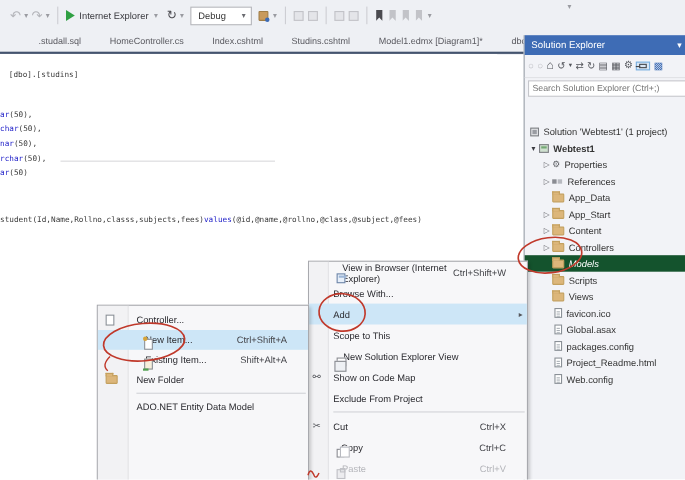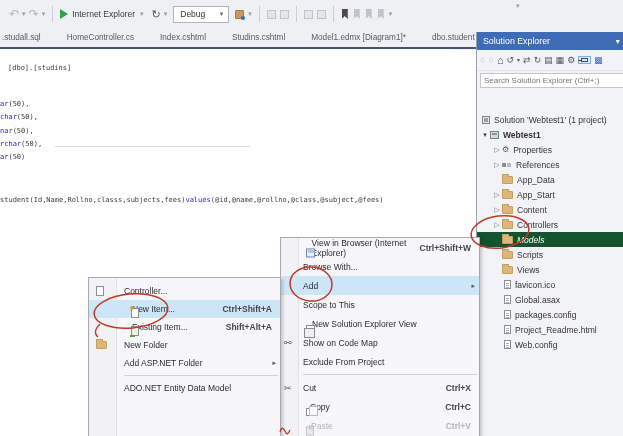--- a/index.html
+++ b/index.html
@@ -21,21 +21,21 @@
   .combo { display:flex; align-items:center; background:#fff; border:1px solid #b3b4ba; height:17px; padding:0 3px 0 6px; margin:0 4px; min-width:56px;justify-content:space-between; }
   .combo .caret { margin-left:auto; color:#6a6b70; }
   .ico-attach { width:9px; height:9px; background:#c89a5c; border:1px solid #a8read;
     border:1px solid #a07d46; border-radius:1px; position:relative; margin:0 2px; }
   .ico-attach::after { content:""; position:absolute; right:-2px; bottom:-2px; width:4px; height:4px; background:#3c6bb5; border-radius:50%; }
   .gray-box { width:9px; height:9px; border:1px solid #c2c3c8; background:#e4e5e9; margin:0 2px; }
   .bookmark { width:6px; height:10px; background:#4a4a4f; margin:0 3px; clip-path:polygon(0 0,100% 0,100% 100%,50% 70%,0 100%); }
   .bookmark.gray { background:#c2c3c8; }
   .tb-overflow { position:absolute; left:516px; top:2px; font-size:7px; color:#9a9ba1; }
   
-  .tabstrip { position:absolute; left:0; top:28px; width:536px; height:21px; display:flex; align-items:center; border-bottom:2px solid #44546e; z-index:2; }
+  .tabstrip { position:absolute; left:0; top:28px; width:536px; height:21px; display:flex; align-items:center; border-bottom:2px solid #44546e; z-index:2;padding-left:33px; }
   .tab { padding:0 13px; font-size:8.2px; color:#5a5a60; white-space:nowrap; }
   .tab:first-child { padding-left:2px; }
   
   .editor { position:absolute; left:0; top:49px; width:452px; bottom:0; background:#fff; z-index:1;
     font-family:"DejaVu Sans Mono", monospace; font-size:7px; color:#3a3a3a; }
   .cl { position:absolute; left:0; white-space:pre; }
   .kw { color:#2323c9; }
   .fold-line { position:absolute; left:55px; top:97px; width:195px; height:1px; background:#d9d9dc; }
   
   .sepanel { position:absolute; left:476px; top:32px; width:171px; bottom:0; background:#f2f3f7; border-left:1px solid #9aa0a8; z-index:5; }
@@ -77,21 +77,21 @@
   .i-ref::before { left:0; } .i-ref::after { left:5px; background:#b8bac0; }
   
   .menu { position:absolute; background:#f7f7f9; border:1px solid #a8a9ae; box-shadow:2px 2px 3px rgba(0,0,0,.18); }
   .menu::before { content:""; position:absolute; left:0; top:0; bottom:0; background:#f2f2f4; border-right:1px solid #e3e3e6; z-index:0; }
   .menu-main { left:280px; top:237px; width:200px; height:206px; z-index:20; }
   .menu-main::before { width:17px; }
   .menu-sub { left:88px; top:277px; width:193px; height:166px; z-index:21; }
   .menu-sub::before { width:27px; }
   .mrow { position:relative; z-index:1; display:flex; align-items:center; height:19px; padding-left:22px; color:#2b2b30; }
   .menu-sub .mrow { height:18px; padding-left:35px; }
-  .mrow .sc { margin-left:auto; margin-right:8px; color:#44454a;font-weight:bold; }
+  .mrow .sc { margin-left:auto; margin-right:19px; color:#44454a; }
   .mrow.hl { background:#cde6f7; }
   .mrow.disabled, .mrow.disabled .sc { color:#b4b5ba; }
   .msep { position:relative; z-index:1; height:1px; background:#d2d3d7; margin:3px 2px 3px 22px; }
   .menu-sub .msep { margin-left:35px; }
   .sub-arrow { position:absolute; right:4px; font-size:7px; color:#55575c; }
   .micon { position:absolute; left:3px; top:50%; transform:translateY(-50%); z-index:1; }
   .menu-sub .micon { left:7px; }
   .i-browser { width:10px; height:9px; border:1px solid #6f86a8; background:#e8f0fa; display:inline-block; position:relative; }
   .i-browser::after { content:""; position:absolute; left:1px; top:1px; width:7px; height:2px; background:#9db6d8; }
   .i-scis { font-family:"DejaVu Sans",sans-serif; font-size:9px; color:#55575c; }
@@ -337,24 +337,20 @@
     </div>
   <div class="mrow">
       <span class="micon i-docex"></span>
       <span class="lab">Existing Item...</span>
       <span class="sc">Shift+Alt+A</span>
     </div>
   <div class="mrow">
       <span class="micon i-folder"></span>
       <span class="lab">New Folder</span>
     </div>
-  <div class="mrow">
-      <span class="lab">Add ASP.NET Folder</span>
-      <span class="sub-arrow">▸</span>
-    </div>
   <div class="msep"></div>
   <div class="mrow">
       <span class="lab">ADO.NET Entity Data Model</span>
     </div>
 </div>
 
 <svg class="annotations" width="623" height="436" viewBox="0 0 623 436">
   <ellipse cx="131" cy="311" rx="37" ry="17" fill="none" stroke="#c0392b" stroke-width="1.5" transform="rotate(-5 131 311)"></ellipse>
   <path d="M100 324 q-8 8 -2 13" fill="none" stroke="#c0392b" stroke-width="1.3"></path>
   <ellipse cx="311" cy="284" rx="21" ry="17" fill="none" stroke="#c0392b" stroke-width="1.5" transform="rotate(4 311 284)"></ellipse>

